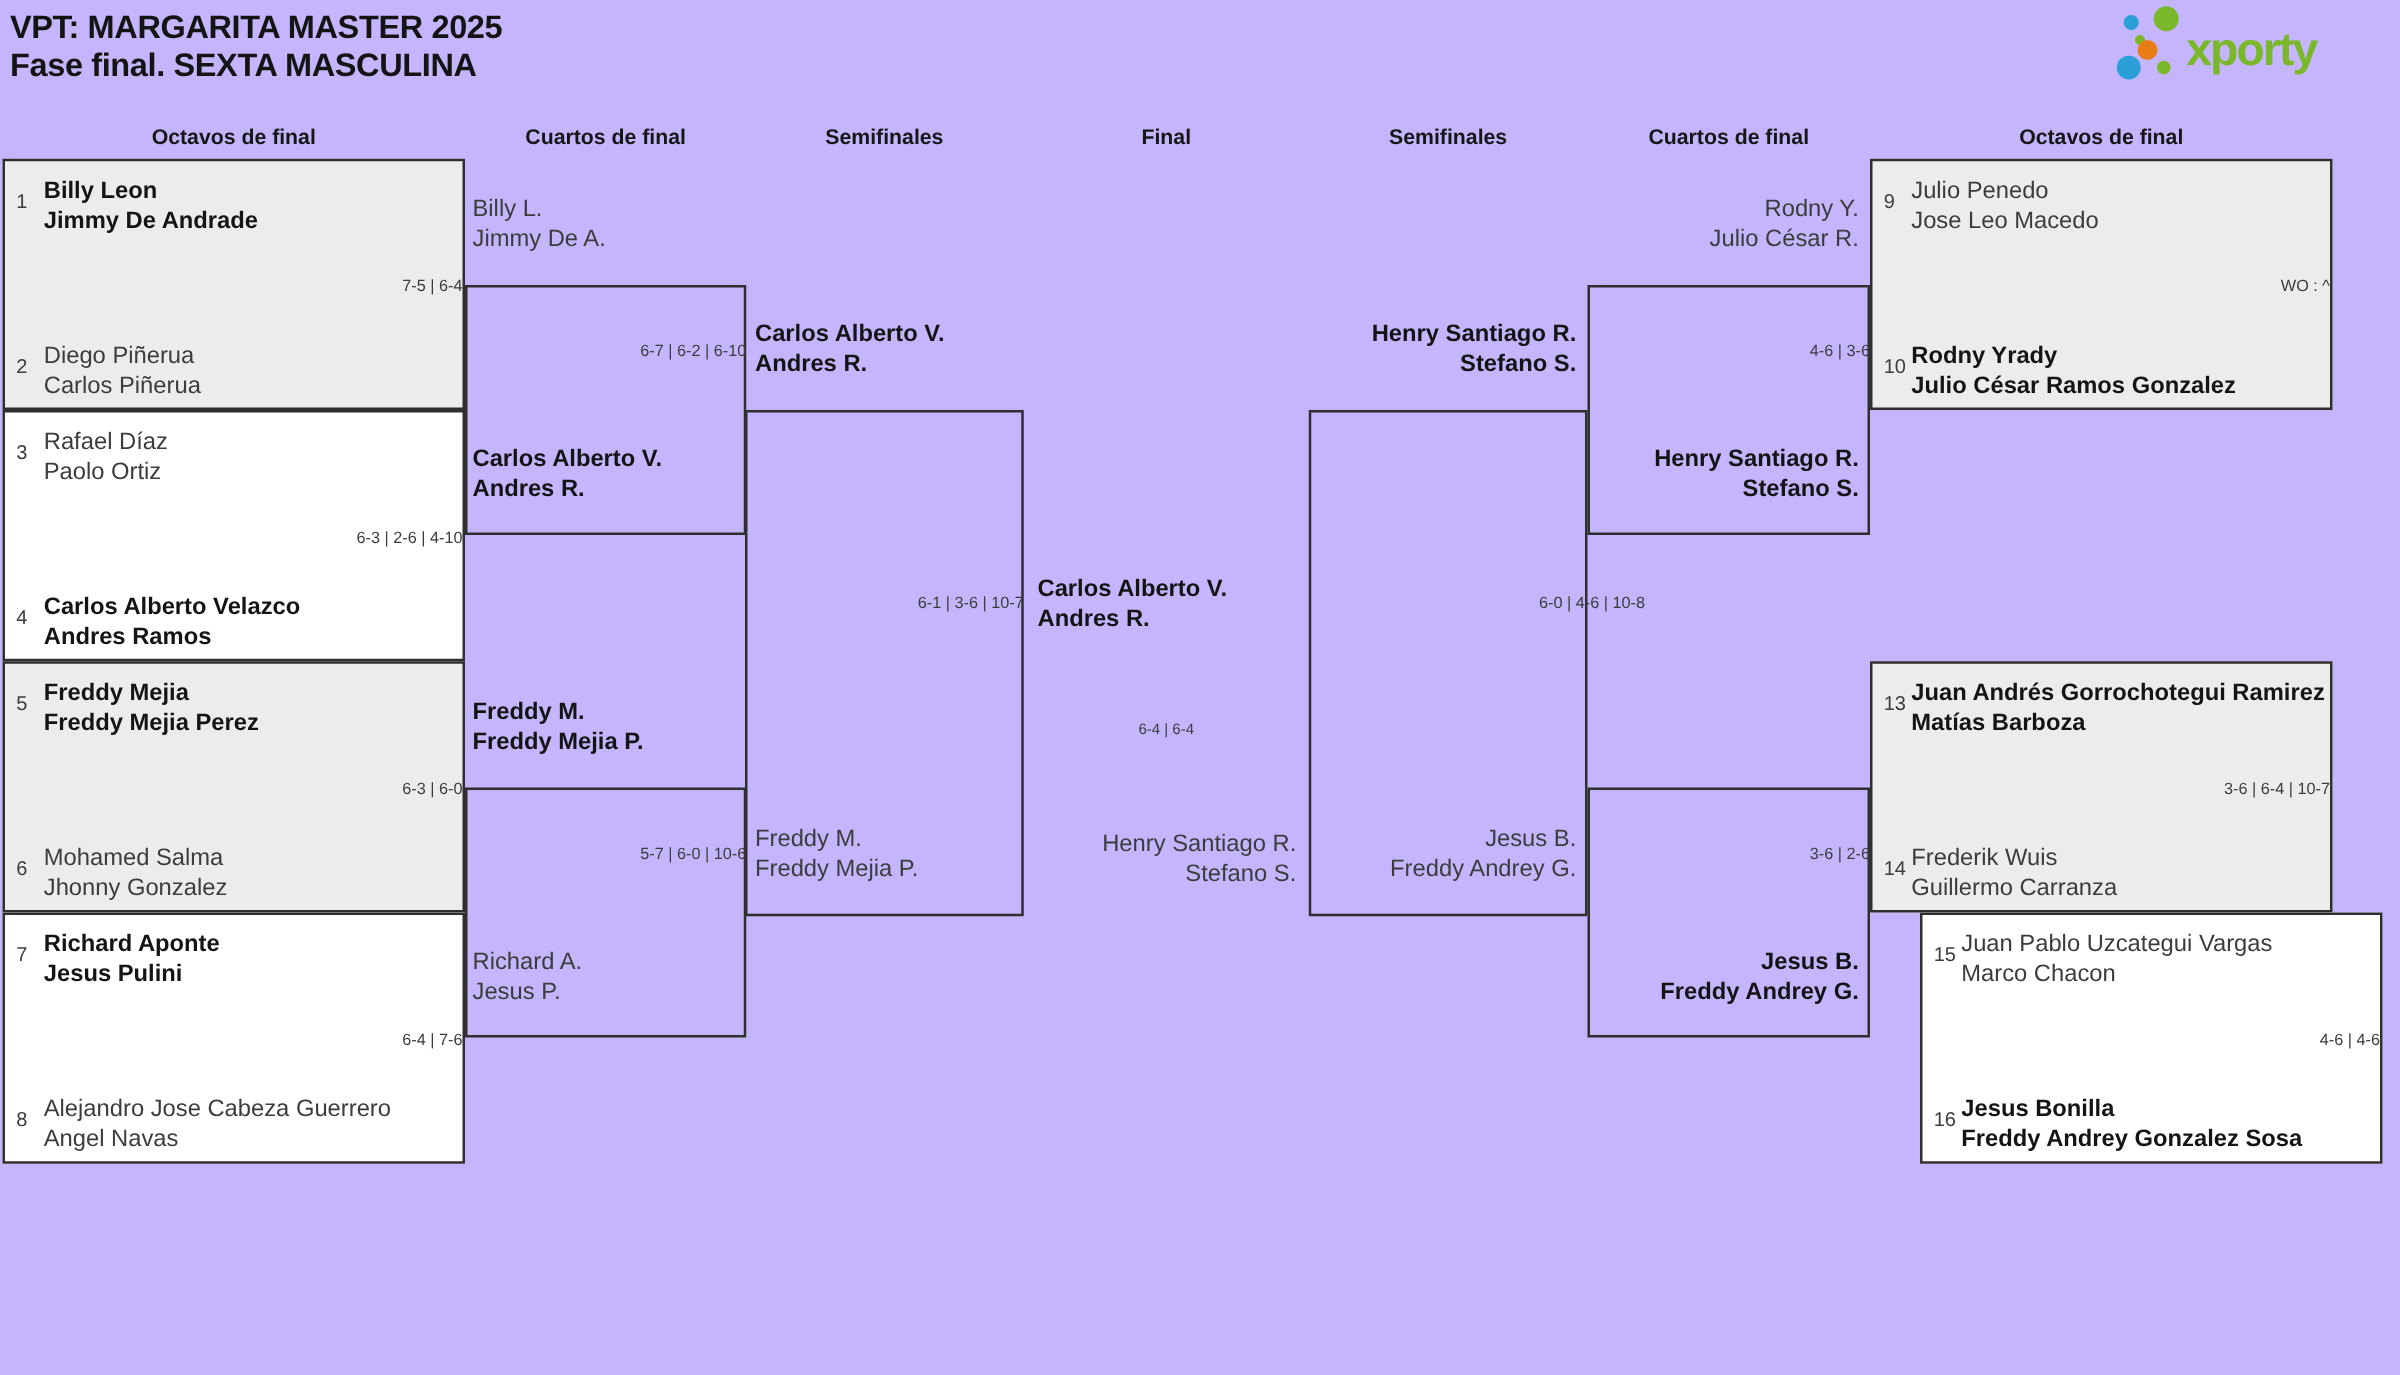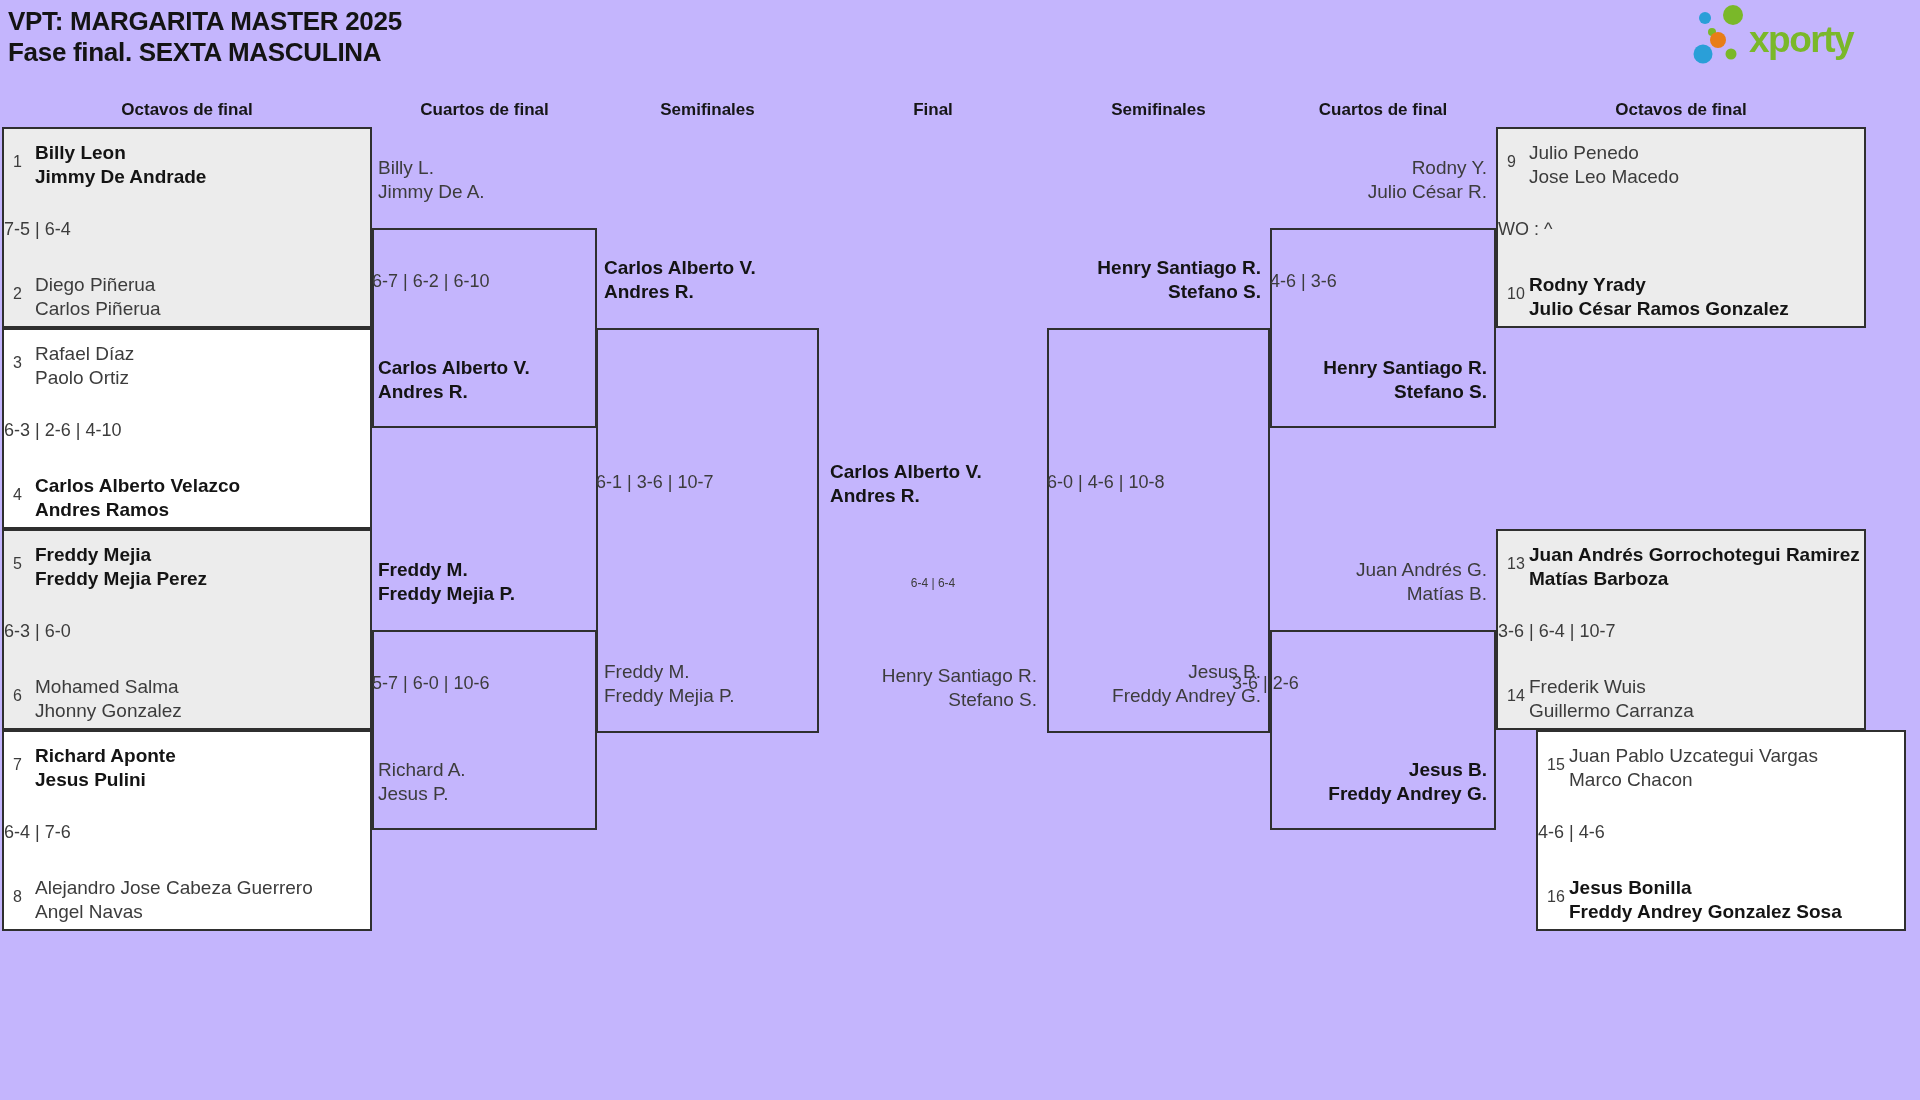--- a/index.html
+++ b/index.html
@@ -11,21 +11,21 @@
     font-weight:700;color:#141414;letter-spacing:-0.3px;}
   .round-header{position:absolute;top:100px;font-size:17px;font-weight:700;color:#161616;
     text-align:center;letter-spacing:0;}
   .box{position:absolute;border:2px solid #2f2f2f;box-sizing:border-box;background:#fff;}
   .box.gray{background:#ececec;}
   .conn{position:absolute;border:2px solid #2f2f2f;box-sizing:border-box;background:transparent;}
   .seed{position:absolute;left:9px;font-size:16px;color:#3c3c3c;line-height:18px;}
   .team{position:absolute;left:31px;right:6px;}
   .nm{font-size:19px;line-height:24px;color:#3c3c3c;white-space:nowrap;}
   .w .nm,.nm.w{font-weight:700;color:#141414;}
-  .score{position:absolute;left:0;right:0;text-align:left;font-size:18px;line-height:24px;color:#3c3c3c;}
+  .score{position:absolute;left:0;right:0;text-align:right;font-size:13px;line-height:24px;color:#3c3c3c;}
   .lbl{position:absolute;white-space:nowrap;}
   .lbl .nm{white-space:nowrap;}
   .ra{text-align:right;}
   .fscore{position:absolute;text-align:center;font-size:12px;line-height:24px;color:#3c3c3c;}
 </style>
 </head>
 <body>
 
 <div class="page">
 
@@ -211,23 +211,19 @@
   <div class="lbl ra" style="left:1270px;top:156px;width:217px;">
     <div class="nm">Rodny Y.</div>
     <div class="nm">Julio César R.</div>
   </div>
   <div class="score" style="left:1270px;width:226px;top:269px;">4-6 | 3-6</div>
   <div class="lbl ra w" style="left:1270px;top:356px;width:217px;">
     <div class="nm">Henry Santiago R.</div>
     <div class="nm">Stefano S.</div>
   </div>
 
-  <div class="lbl ra" style="left:1270px;top:558px;width:217px;">
-    <div class="nm">Juan Andrés G.</div>
-    <div class="nm">Matías B.</div>
-  </div>
-  <div class="score" style="left:1232px;width:226px;top:671px;">3-6 | 2-6</div>
+  <div class="score" style="left:1270px;width:226px;top:671px;">3-6 | 2-6</div>
   <div class="lbl ra w" style="left:1270px;top:758px;width:217px;">
     <div class="nm">Jesus B.</div>
     <div class="nm">Freddy Andrey G.</div>
   </div>
 
 </div>
 
 </body></html>

